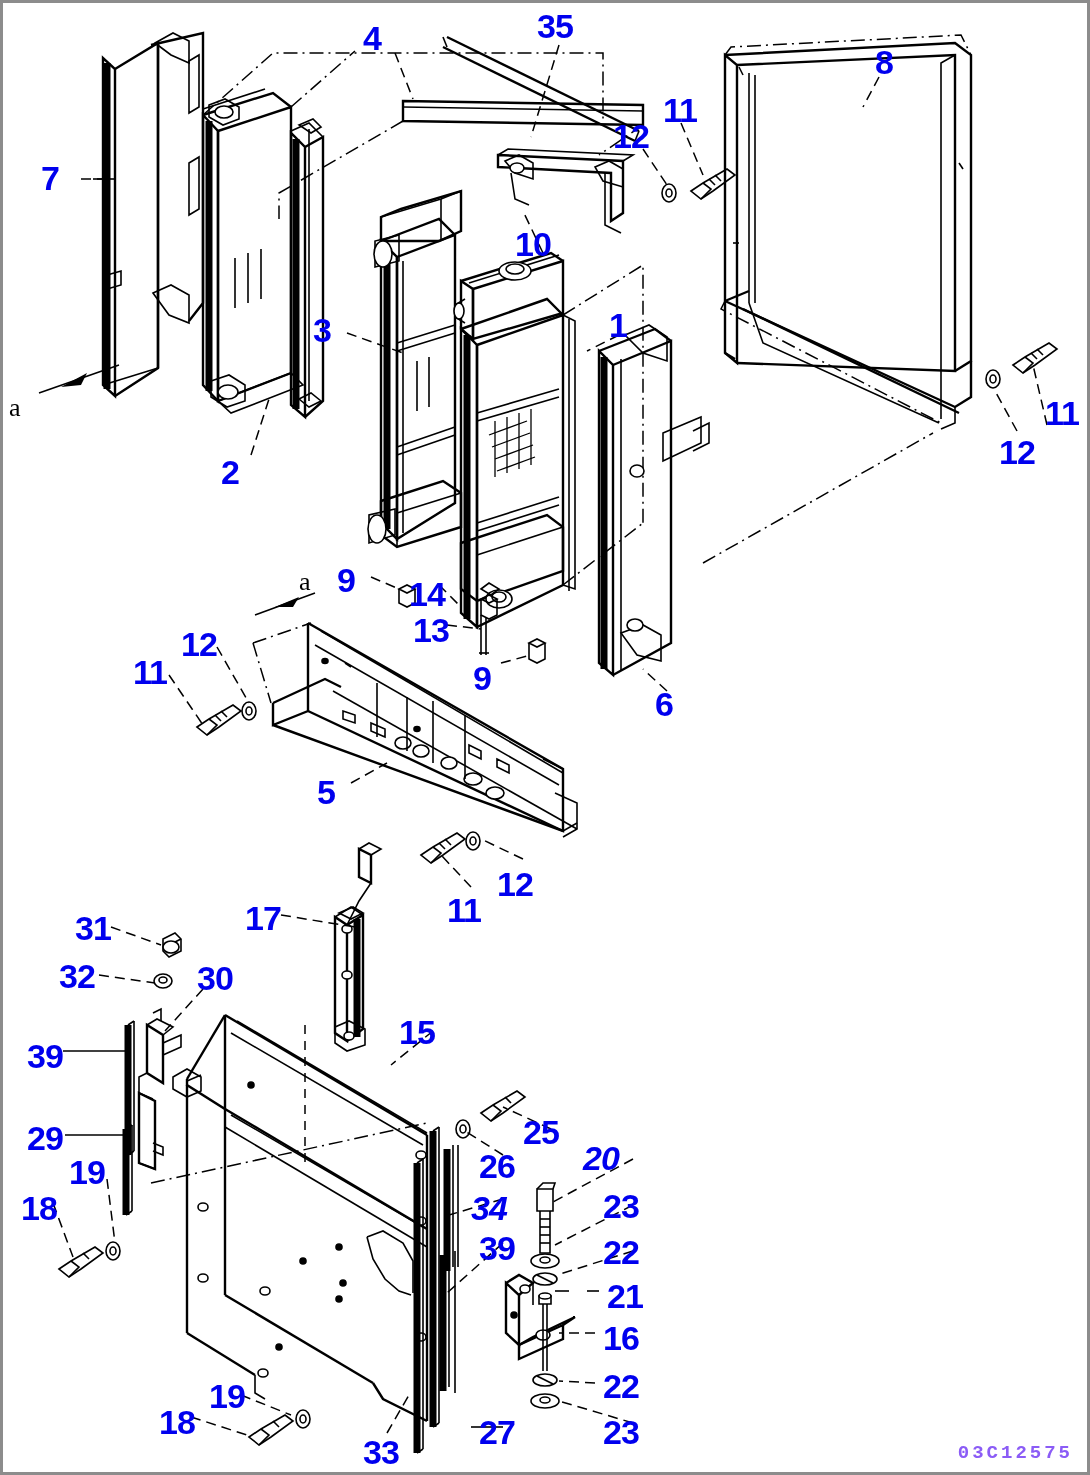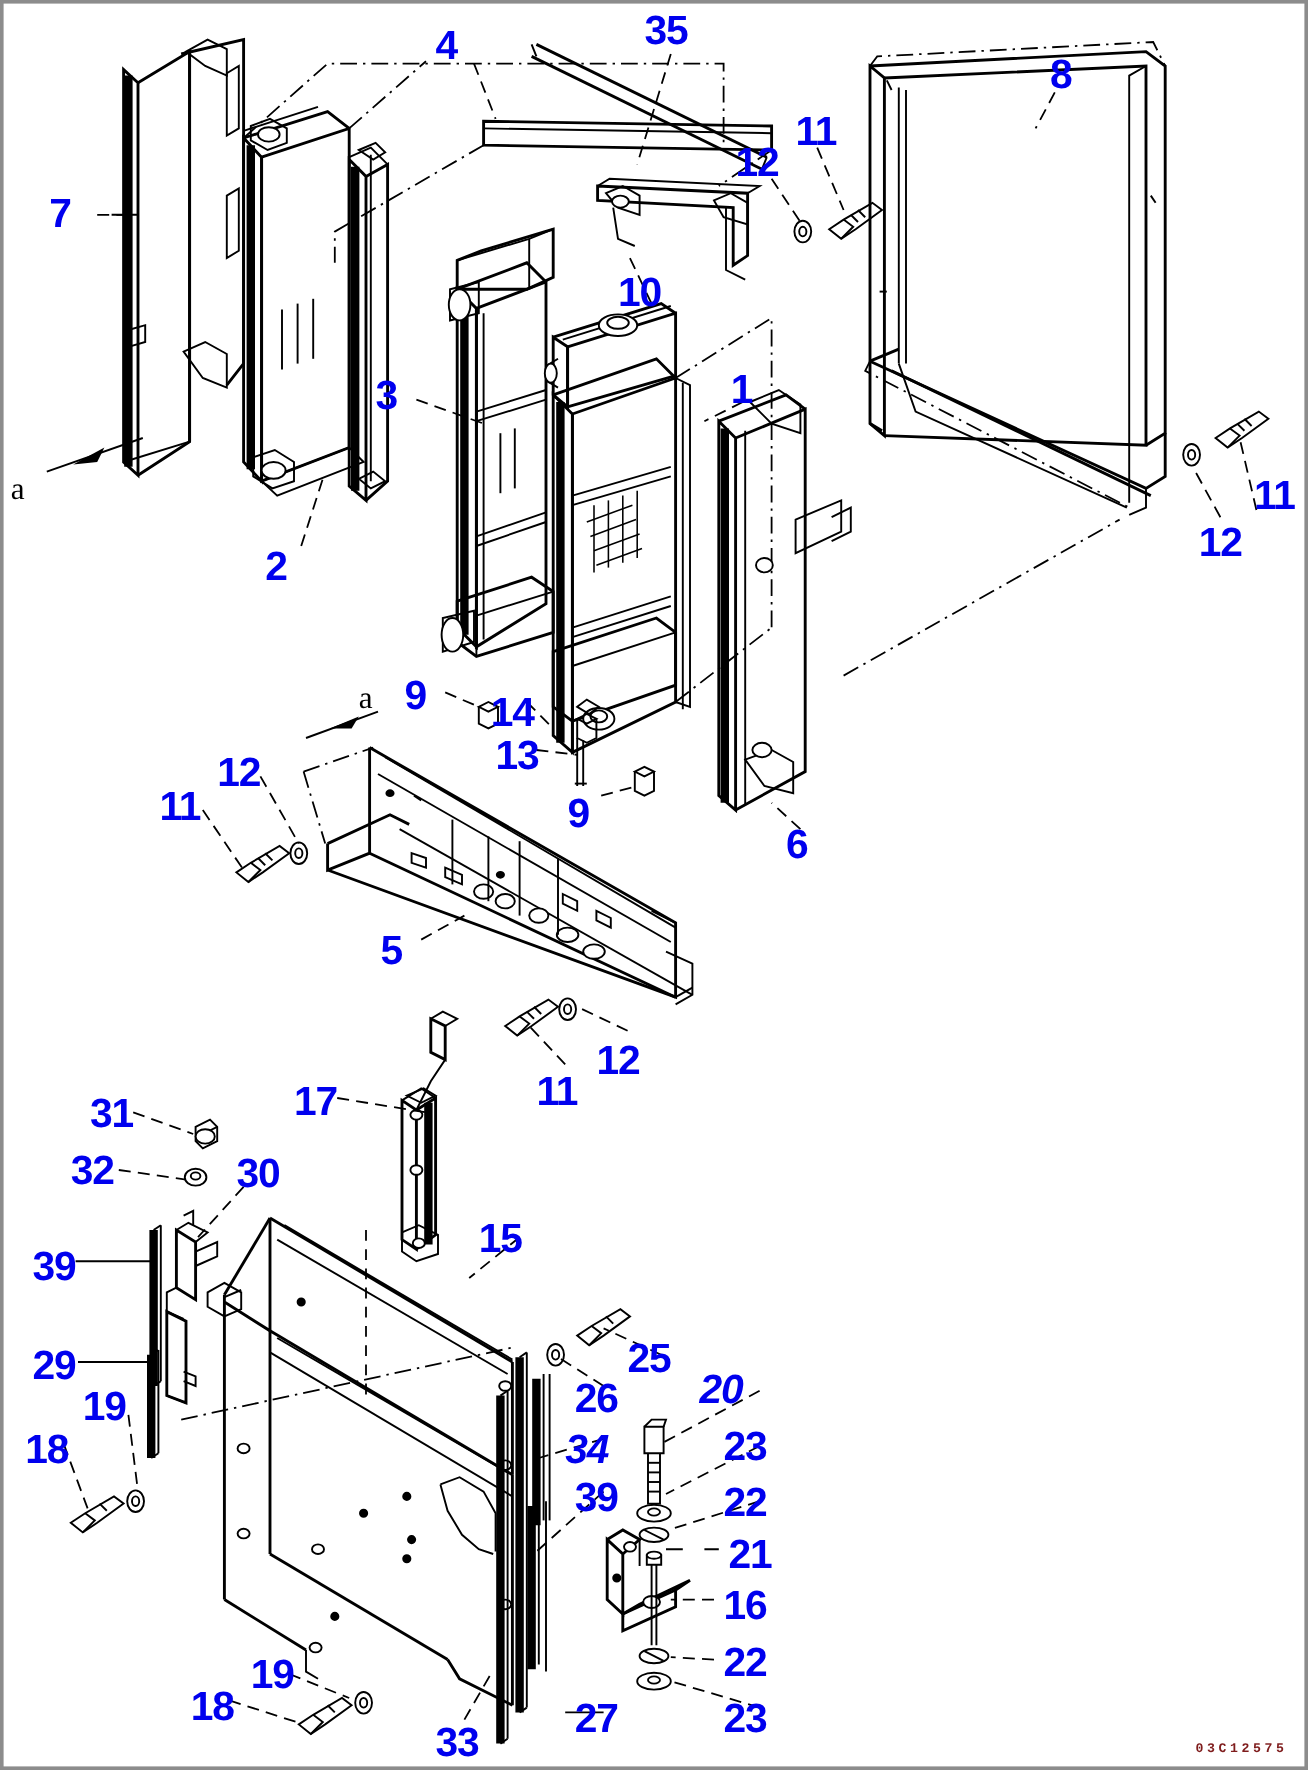--- a/index.html
+++ b/index.html
@@ -27,23 +27,23 @@
   .marker-a{
     position:absolute;
     color:#000;
     font-size:26px;
     font-family:"Liberation Serif",serif;
     line-height:26px;
   }
   .docnum{
     position:absolute;
     right:14px;bottom:8px;
-    color:#7f1d1d;
+    color:#8b5cf6;
     font-family:"Liberation Mono",monospace;
-    font-size:11px;
+    font-size:19px;
     letter-spacing:3px;
     font-weight:bold;
   }
   .ln{stroke:#000;fill:none;}
   .thin{stroke-width:1.6;}
   .med{stroke-width:2.4;}
   .vthick{stroke-width:7;}
   .dash{stroke-dasharray:9 7;stroke-width:1.5;}
   .dashdot{stroke-dasharray:14 5 2 5;stroke-width:1.5;}
   .lead{stroke:#000;stroke-width:1.5;stroke-dasharray:10 6;fill:none;}

